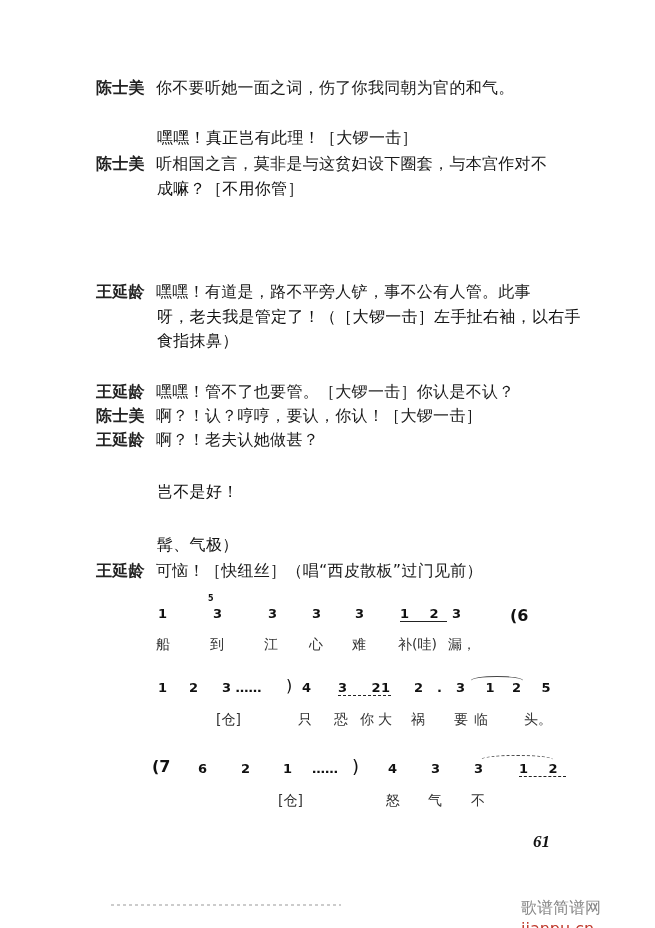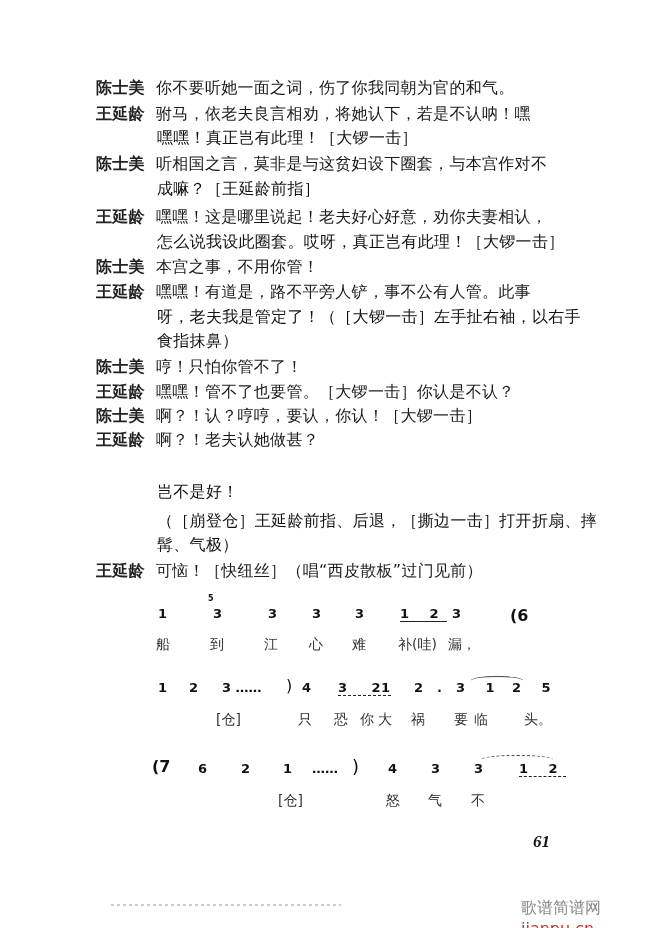--- a/index.html
+++ b/index.html
@@ -25,46 +25,40 @@
   .slur { position: absolute; border-top: 1px solid #444; border-radius: 50% 50% 0 0; height: 8px; }
   .slur.dash { border-top: 1px dashed #444; }
 </style>
 </head>
 <body>
 
 <div class="page">
 
   <div class="line" style="top:78px"><span class="speaker">陈士美</span><span class="text">你不要听她一面之词，伤了你我同朝为官的和气。</span></div>
 
-  <div class="line" style="top:104px"><span class="speaker">王延龄</span><span class="text">驸马，依老夫良言相劝，将她认下，若是不认呐！嘿</span></div>
   <div class="line cont" style="top:128px">嘿嘿！真正岂有此理！［大锣一击］</div>
 
   <div class="line" style="top:154px"><span class="speaker">陈士美</span><span class="text">听相国之言，莫非是与这贫妇设下圈套，与本宫作对不</span></div>
-  <div class="line cont" style="top:179px">成嘛？［王延龄前指］</div>
+  <div class="line cont" style="top:179px">成嘛？［不用你管］</div>
 
-  <div class="line" style="top:207px"><span class="speaker">王延龄</span><span class="text">嘿嘿！这是哪里说起！老夫好心好意，劝你夫妻相认，</span></div>
-  <div class="line cont" style="top:232px">怎么说我设此圈套。哎呀，真正岂有此理！［大锣一击］</div>
 
-  <div class="line" style="top:257px"><span class="speaker">陈士美</span><span class="text">本宫之事，不用你管！</span></div>
 
   <div class="line" style="top:282px"><span class="speaker">王延龄</span><span class="text">嘿嘿！有道是，路不平旁人铲，事不公有人管。此事</span></div>
   <div class="line cont" style="top:307px">呀，老夫我是管定了！（［大锣一击］左手扯右袖，以右手</div>
   <div class="line cont" style="top:331px">食指抹鼻）</div>
 
-  <div class="line" style="top:357px"><span class="speaker">陈士美</span><span class="text">哼！只怕你管不了！</span></div>
 
   <div class="line" style="top:382px"><span class="speaker">王延龄</span><span class="text">嘿嘿！管不了也要管。［大锣一击］你认是不认？</span></div>
 
   <div class="line" style="top:406px"><span class="speaker">陈士美</span><span class="text">啊？！认？哼哼，要认，你认！［大锣一击］</span></div>
 
   <div class="line" style="top:430px"><span class="speaker">王延龄</span><span class="text">啊？！老夫认她做甚？</span></div>
 
   <div class="line cont" style="top:482px">岂不是好！</div>
 
-  <div class="line cont" style="top:511px">（［崩登仓］王延龄前指、后退，［撕边一击］打开折扇、摔</div>
   <div class="line cont" style="top:535px">髯、气极）</div>
 
   <div class="line" style="top:561px"><span class="speaker">王延龄</span><span class="text">可恼！［快纽丝］（唱“西皮散板”过门见前）</span></div>
 
   <div>
     <span class="notation" style="left:142px;top:606px">1</span>
     <span class="notation" style="left:192px;top:594px;font-size:8px">5</span>
     <span class="notation" style="left:197px;top:606px">3</span>
     <span class="notation" style="left:252px;top:606px">3</span>
     <span class="notation" style="left:296px;top:606px">3</span>

